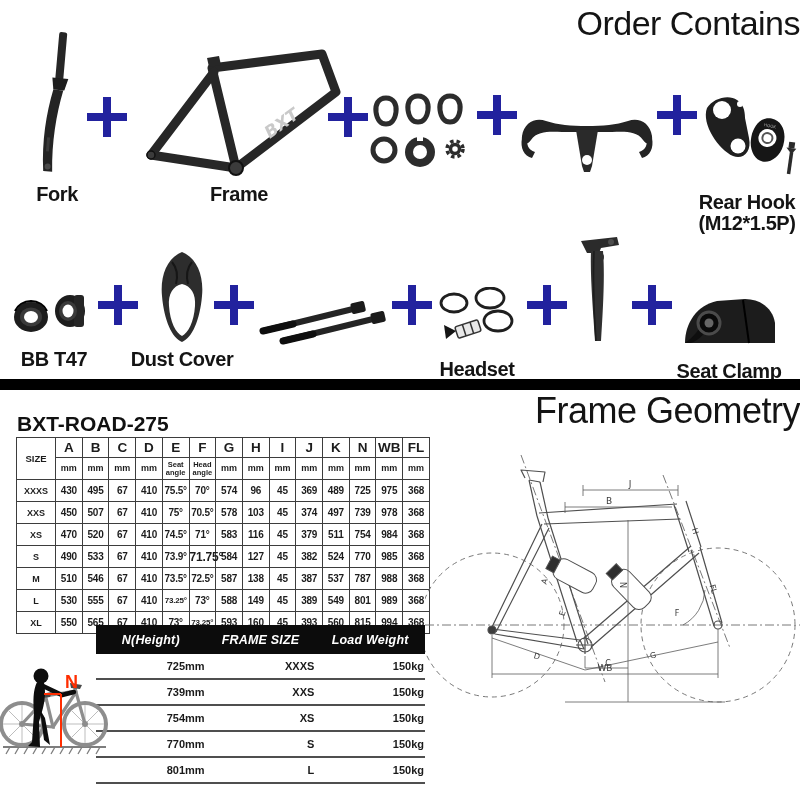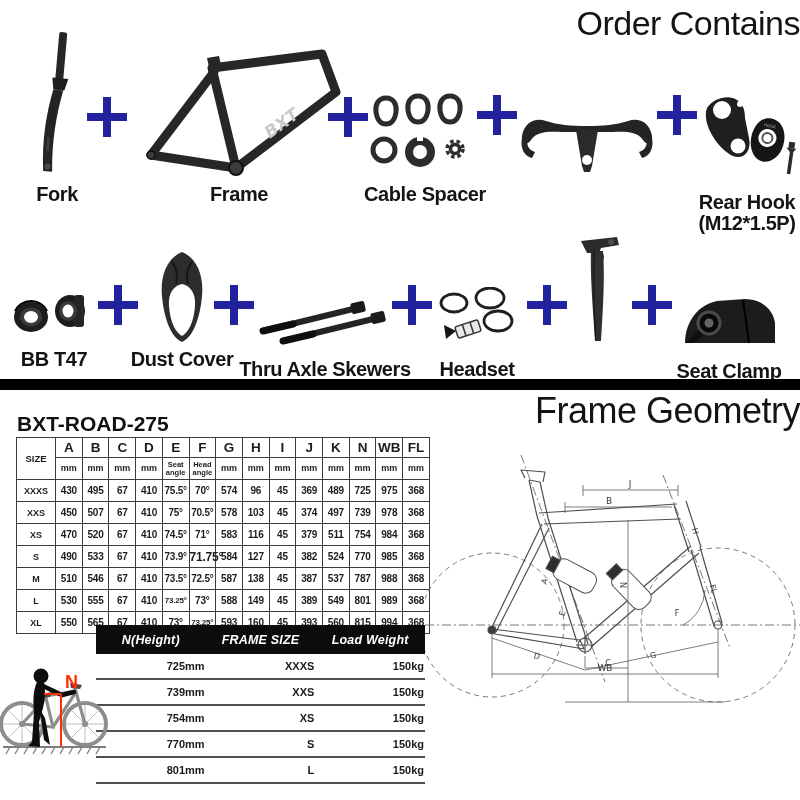--- a/index.html
+++ b/index.html
@@ -90,21 +90,20 @@
       </g>
       <circle cx="52" cy="60" r="15" fill="#2c2c2c"></circle>
       <circle cx="52" cy="60" r="7" fill="#fff"></circle>
       <rect x="49" y="44" width="6" height="5" fill="#fff"></rect>
       <g fill="none" stroke="#2c2c2c" stroke-width="3.5">
         <circle cx="87" cy="57" r="8" stroke-dasharray="3.5 3"></circle>
         <circle cx="87" cy="57" r="4.5"></circle>
       </g>
     </svg>
   </div>
-  <div class="ilabel">Cable Spacer</div>
 </div>
 
 <div class="plus" style="left:477px;top:95px;"></div>
 
 <div class="item row1" style="left:516px;top:30px;width:142px;">
   <div class="art">
     <svg width="142" height="72" viewBox="0 0 142 72">
       <path d="M6,28 C8,14 20,9 30,13 C42,17 55,18 71,18 C87,18 100,17 112,13 C122,9 134,14 136,28 C137,36 131,38 127,32 C120,22 106,24 96,24 L46,24 C36,24 22,22 15,32 C11,38 5,36 6,28 Z" fill="#242424"></path>
       <path d="M6,30 C4,40 8,48 16,50 L19,44 C12,42 10,36 12,30 Z" fill="#242424"></path>
       <path d="M136,30 C138,40 134,48 126,50 L123,44 C130,42 132,36 130,30 Z" fill="#242424"></path>
@@ -179,21 +178,20 @@
       <g stroke-linecap="round">
         <path d="M10,48 L100,26" stroke="#242424" stroke-width="6"></path>
         <path d="M10,48 L40,41" stroke="#0e0e0e" stroke-width="7"></path>
         <rect x="98" y="19" width="14" height="11" rx="2" transform="rotate(-13 105 24)" fill="#1b1b1b"></rect>
         <path d="M30,58 L120,36" stroke="#242424" stroke-width="6"></path>
         <path d="M30,58 L60,51" stroke="#0e0e0e" stroke-width="7"></path>
         <rect x="118" y="29" width="14" height="11" rx="2" transform="rotate(-13 125 34)" fill="#1b1b1b"></rect>
       </g>
     </svg>
   </div>
-  <div class="ilabel">Thru Axle Skewers</div>
 </div>
 
 <div class="plus" style="left:392px;top:285px;"></div>
 
 <div class="item row2" style="left:432px;top:235px;width:90px;">
   <div class="art" style="margin-bottom:10px;">
     <svg width="90" height="58" viewBox="0 0 90 58">
       <g fill="none" stroke="#1f1f1f" stroke-width="2.8">
         <ellipse cx="22" cy="16" rx="13" ry="9"></ellipse>
         <ellipse cx="58" cy="11" rx="14" ry="10"></ellipse>

